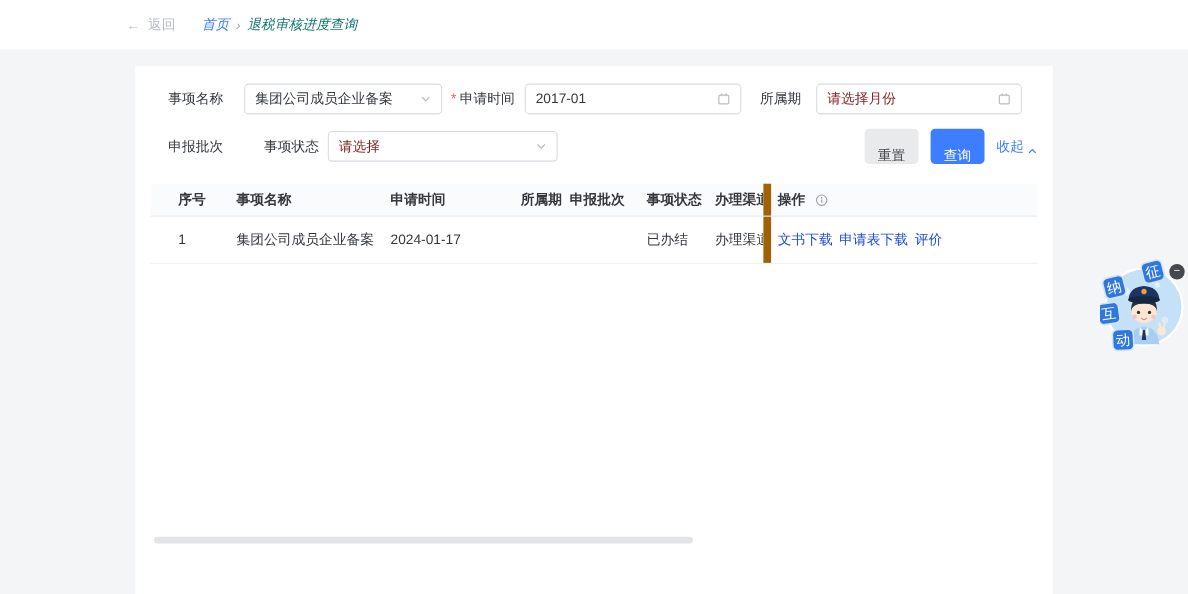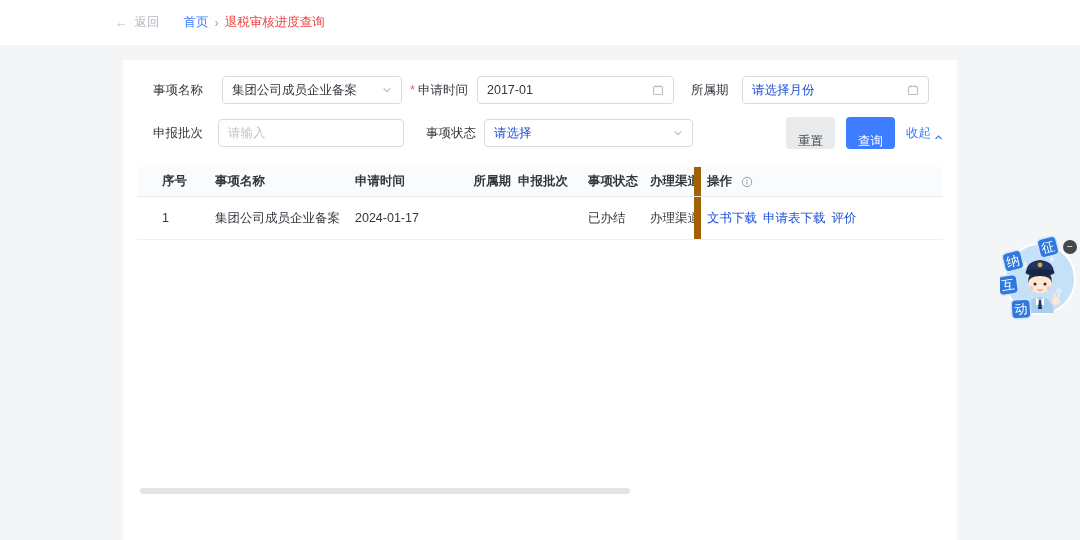--- a/index.html
+++ b/index.html
@@ -7,39 +7,39 @@
   body {
     position:relative; overflow:hidden;
     background:#f4f5f7;
     font-family:"Liberation Sans", sans-serif;
     color:#33373d; font-size:12.5px;
   }
   
   .topbar { position:absolute; top:0; left:0; width:1080px; height:45px; background:#fff;
             display:flex; align-items:center; padding-left:115px; }
   .back { display:flex; align-items:center; gap:7px; color:#b6bac2; cursor:pointer; }
-  .breadcrumb { margin-left:24px; display:flex; align-items:center; gap:6px; }
+  .breadcrumb { margin-left:24px; display:flex; align-items:center; gap:6px;font-style:italic; }
   .crumb-home { color:#3d7dff; text-decoration:none; cursor:pointer; }
   .crumb-sep { color:#9aa0a8; }
-  .crumb-current { color:#ef4444; }
+  .crumb-current { color:#0f766e; }
 
   
   .card { position:absolute; left:123px; top:60px; width:834px; height:480px; background:#fff; }
 
   
   .filter { padding:16px 14px 0 30px; }
   .frow { display:flex; align-items:center; height:28px; }
   .frow + .frow { margin-top:15px; }
   .field { display:flex; align-items:center; }
   .f-label { color:#33373d; flex-shrink:0; }
   .req { color:#f45b5b; font-style:normal; margin-right:3px; }
   .ctrl { height:28px; border:1px solid #d8dbe2; border-radius:4px; background:#fff;
           display:flex; align-items:center; padding:0 9px; color:#33373d; }
   .ctrl .val { flex:1; white-space:nowrap; overflow:hidden; }
-  .ctrl .ph  { flex:1; color:#1d4ed8; white-space:nowrap; overflow:hidden; }
+  .ctrl .ph  { flex:1; color:#7f1d1d; white-space:nowrap; overflow:hidden; }
   .ctrl input { border:none; outline:none; flex:1; min-width:0; font:inherit; color:#33373d; background:transparent; }
   .ctrl input::placeholder { color:#c0c4cc; }
   .icon { flex-shrink:0; display:flex; align-items:center; }
 
   #f-item  .f-label { width:52px; margin-right:17px; }
   #f-item  .ctrl { width:180px; }
   #f-time  { margin-left:8px; }
   #f-time  .f-label { width:62px; margin-right:5px; }
   #f-time  .ctrl { width:197px; }
   #f-period{ margin-left:17px; }
@@ -138,23 +138,20 @@
                 <line x1="8" y1="1" x2="8" y2="3.6" stroke="#b9bdc6" stroke-width="1.1"></line>
               </svg>
           </span>
         </div>
       </div>
     </div>
 
     <div class="frow">
       <div class="field" id="f-batch">
         <span class="f-label">申报批次</span>
-        <div class="ctrl">
-          <input type="text" placeholder="请输入" style="">
-        </div>
       </div>
       <div class="field" id="f-status">
         <span class="f-label">事项状态</span>
         <div class="ctrl">
           <span class="ph">请选择</span>
           <span class="icon">
             <svg width="10" height="10" viewBox="0 0 12 12">
                 <path d="M2 4 L6 8 L10 4" fill="none" stroke="#b9bdc6" stroke-width="1.4"></path>
               </svg>
           </span>

